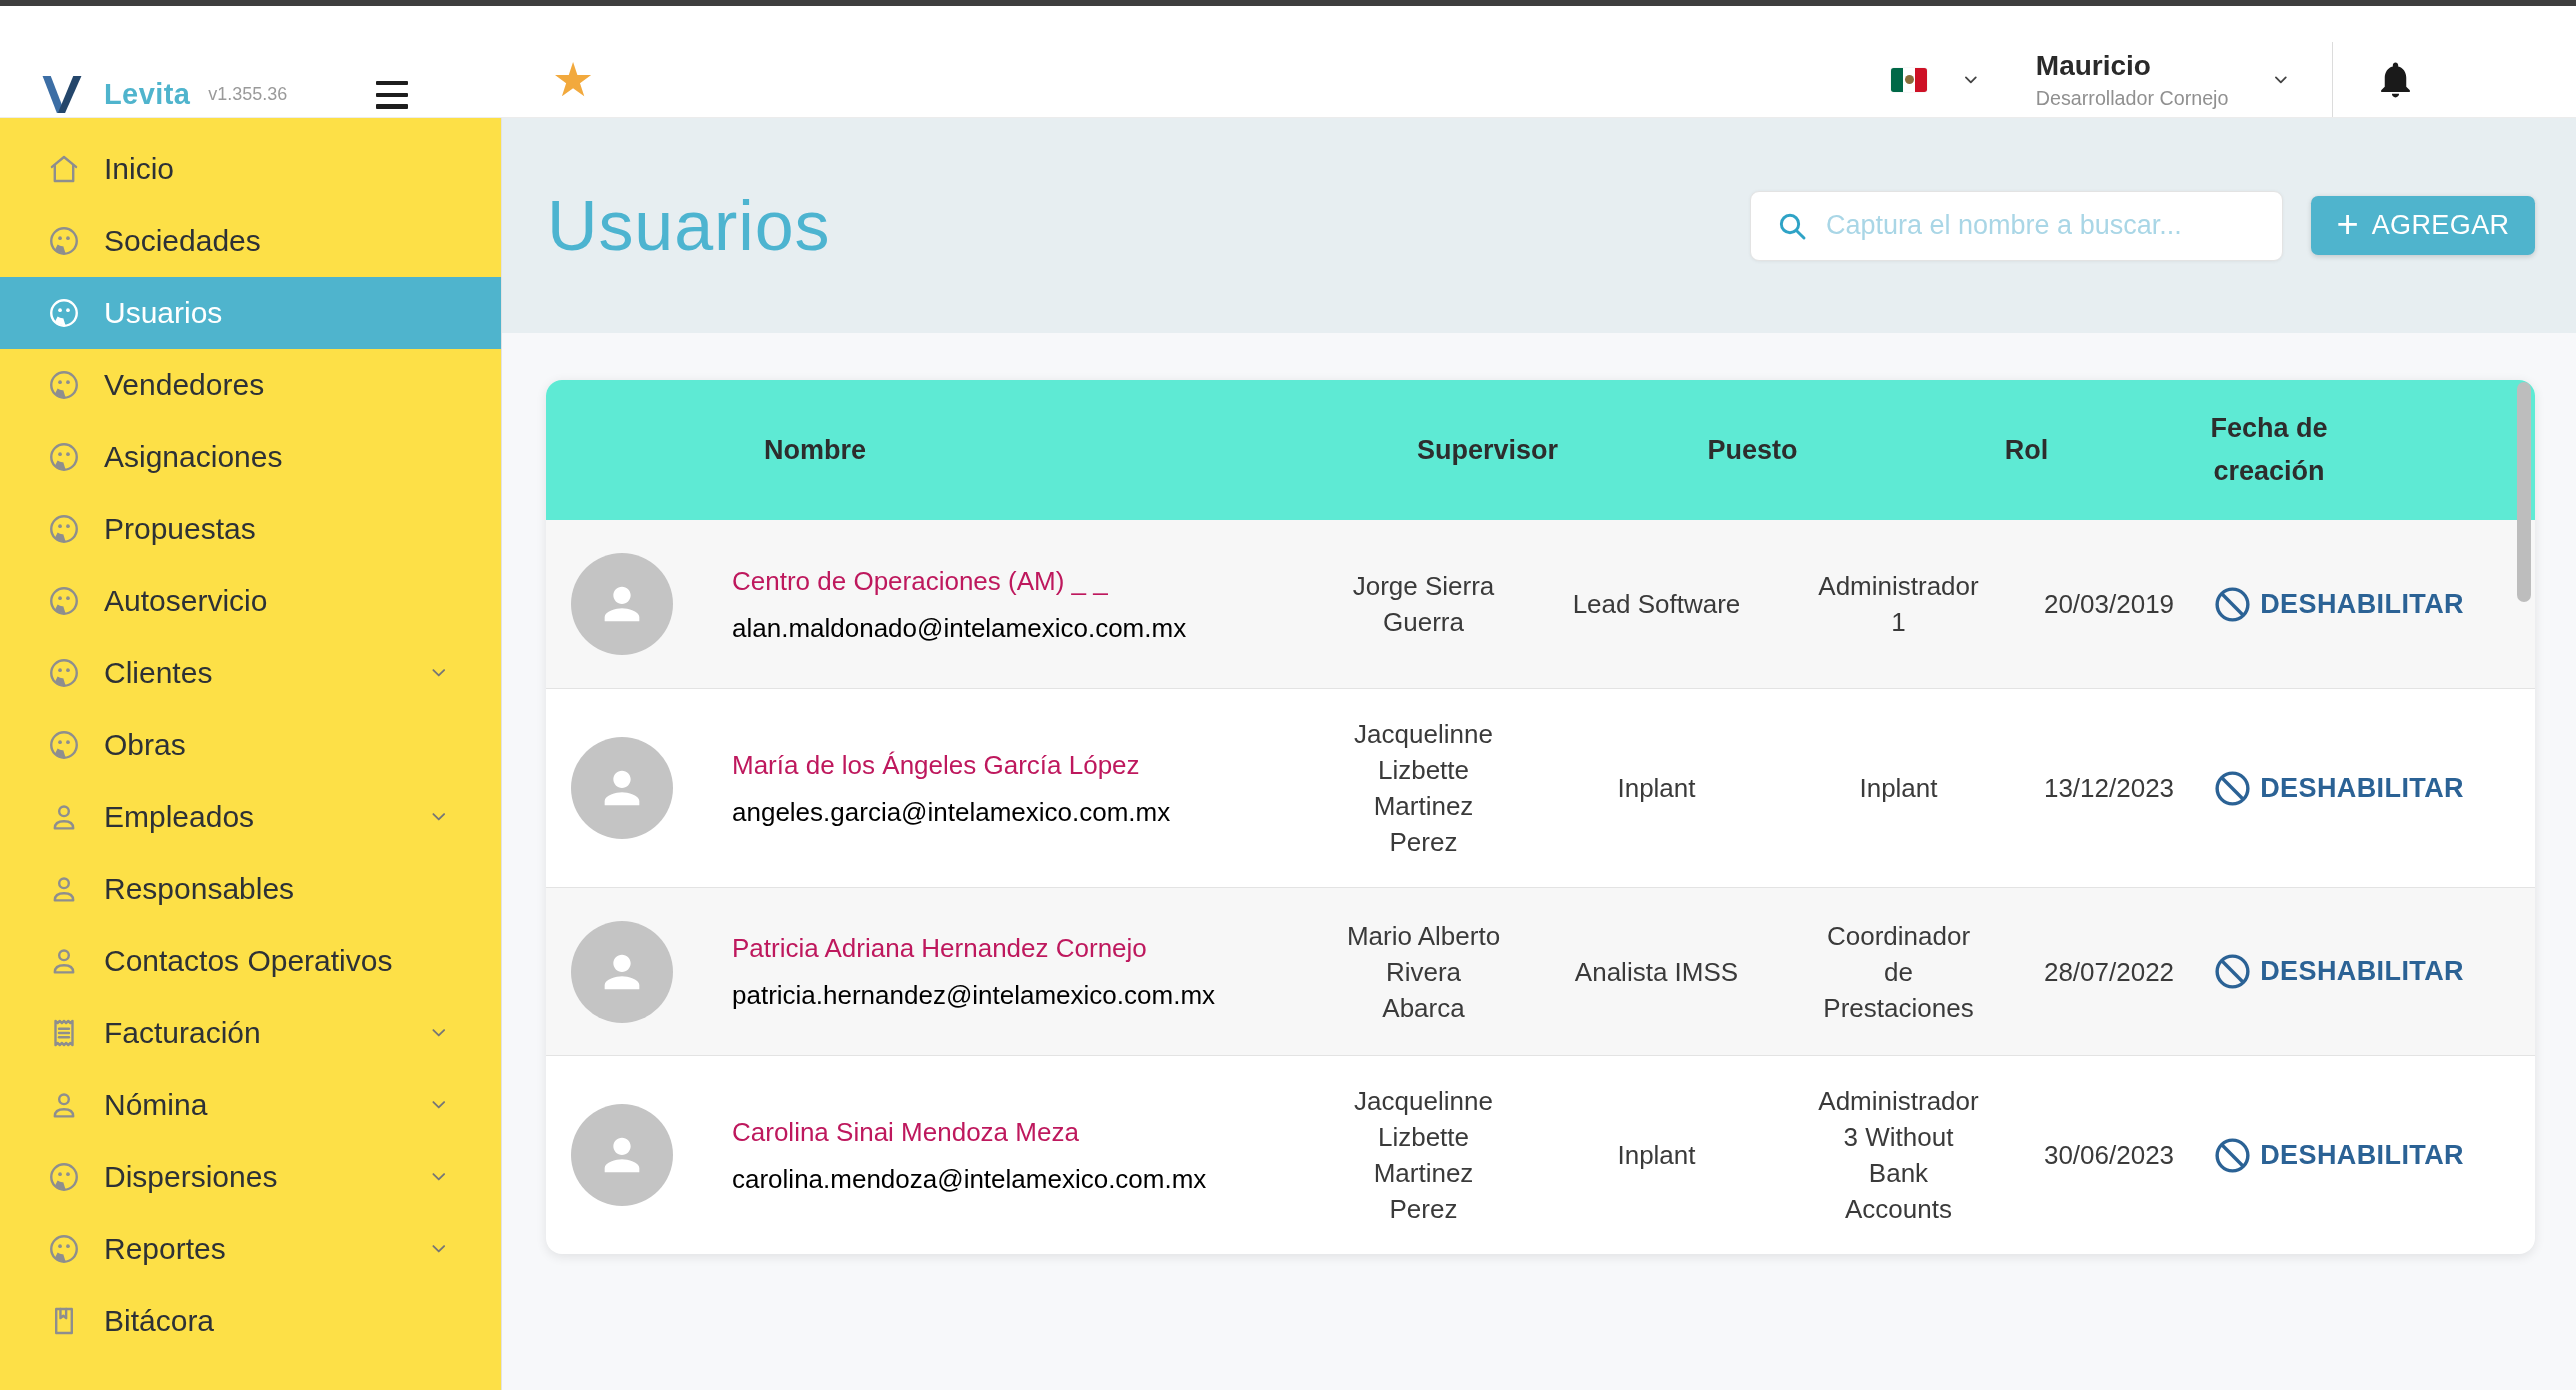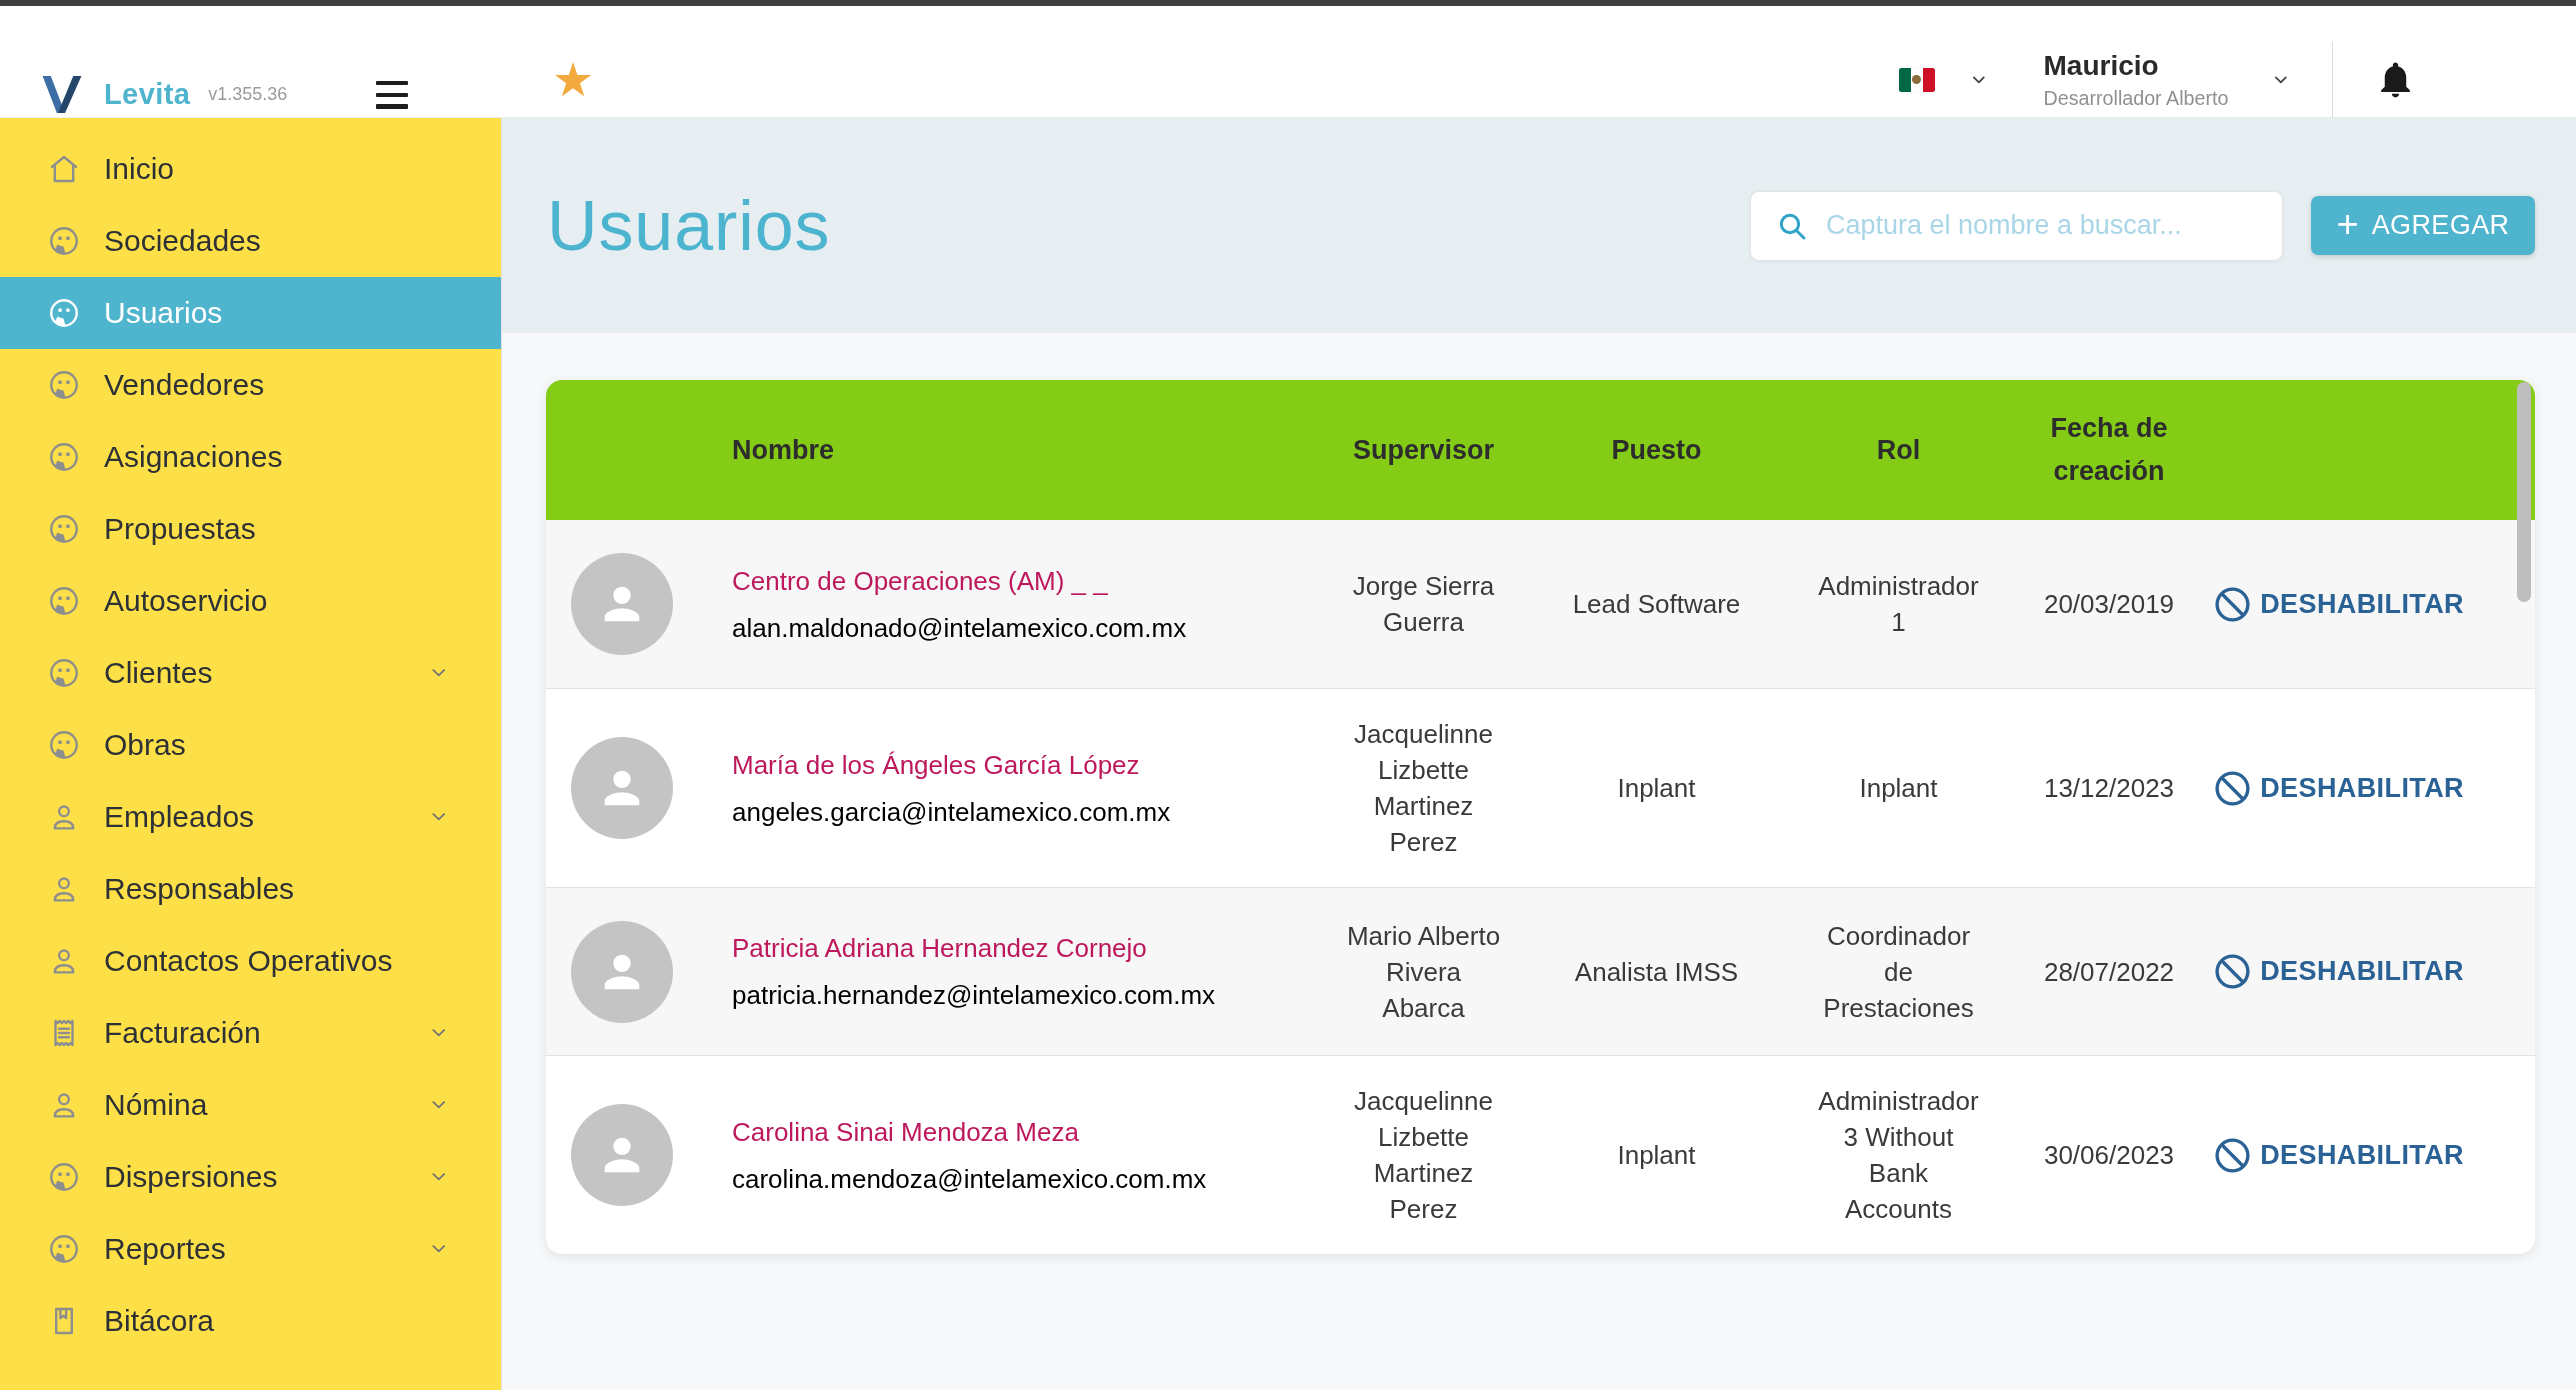--- a/index.html
+++ b/index.html
@@ -65,21 +65,21 @@
   .searchbox svg { width:32px; height:32px; flex:0 0 auto; }
   .searchbox input { border:none; outline:none; flex:1; margin-left:18px; font-size:27px; font-family:"Liberation Sans", sans-serif; color:#3f9cbf; background:transparent; }
   .searchbox input::placeholder { color:#a9d6e6; opacity:1; }
   .add-btn { width:224px; height:59px; background:#4fb4cd; border:none; border-radius:7.2px; color:#ffffff; font-family:"Liberation Sans", sans-serif; font-size:27px; display:flex; align-items:center; justify-content:center; gap:12.5px; cursor:pointer; box-shadow:0 1.8px 5.4px rgba(0,0,0,.15); letter-spacing:0.4px; }
   .add-btn .plus { font-size:38px; font-weight:400; line-height:1; margin-top:-3.6px; }
 
   .content { flex:1; padding:47px 41px 0 44px; }
   .card { position:relative; background:#ffffff; border-radius:16px; box-shadow:0 2.7px 10.7px rgba(0,0,0,.09); overflow:hidden; width:1989px; }
 
   .tgrid { display:grid; grid-template-columns:152px 627px 197px 269px 215px 206px 1fr; align-items:center; }
-  .thead { height:140px; background:#84cc16; }
+  .thead { height:140px; background:#5eead4;gap:32px; }
   .th { font-size:27px; font-weight:bold; color:#2d2d2d; text-align:center; line-height:1.6; }
   .th.left { text-align:left; padding-left:34px; }
   .th.wrapcol { padding:0 32px; }
   .trow { min-height:168px; padding:27px 0; }
   .trow + .trow, .thead + .trow { border-top:0.9px solid #e3e3e3; }
   .trow.striped { background:#f7f7f7; }
   .cell { font-size:26px; color:#3a3a3a; text-align:center; line-height:36px; padding:0 18px; }
   .cell.name-cell { text-align:left; padding:0 27px 0 34px; }
   .cell.rol-cell { padding:0 25px; }
   .uname { font-size:26px; color:#be185d; line-height:36px; }
@@ -120,21 +120,21 @@
             <span class="w"></span>
             <span class="r"></span>
         </div>
         <span class="chev flag-chev">
           <svg viewBox="0 0 24 24">
               <path d="M6 9 L12 15 L18 9" fill="none" stroke="#444" stroke-width="2.2" stroke-linecap="round" stroke-linejoin="round"></path>
             </svg>
         </span>
         <div class="user-block">
           <span class="user-name">Mauricio</span>
-          <span class="user-role">Desarrollador Alberto</span>
+          <span class="user-role">Desarrollador Cornejo</span>
         </div>
         <span class="chev user-chev">
           <svg viewBox="0 0 24 24">
               <path d="M6 9 L12 15 L18 9" fill="none" stroke="#444" stroke-width="2.2" stroke-linecap="round" stroke-linejoin="round"></path>
             </svg>
         </span>
         <div class="right-divider"></div>
         <span class="bell">
           <svg viewBox="0 0 24 24">
               <path fill="#1a1a1a" d="M12 22c1.1 0 2-.9 2-2h-4c0 1.1.9 2 2 2zm6-6v-5c0-3.07-1.63-5.64-4.5-6.32V4c0-.83-.67-1.5-1.5-1.5S10.5 3.17 10.5 4v.68C7.64 5.36 6 7.92 6 11v5l-2 2v1h16v-1l-2-2z"></path>

